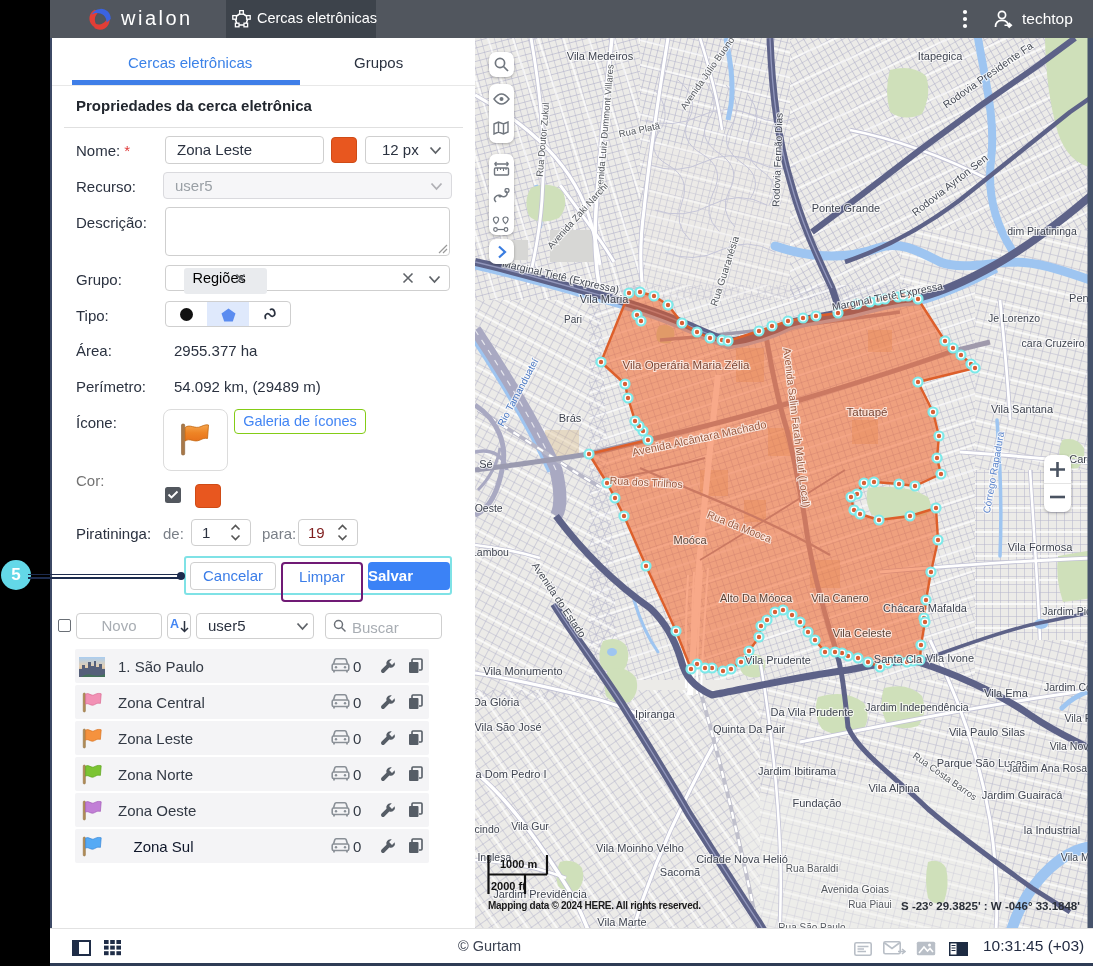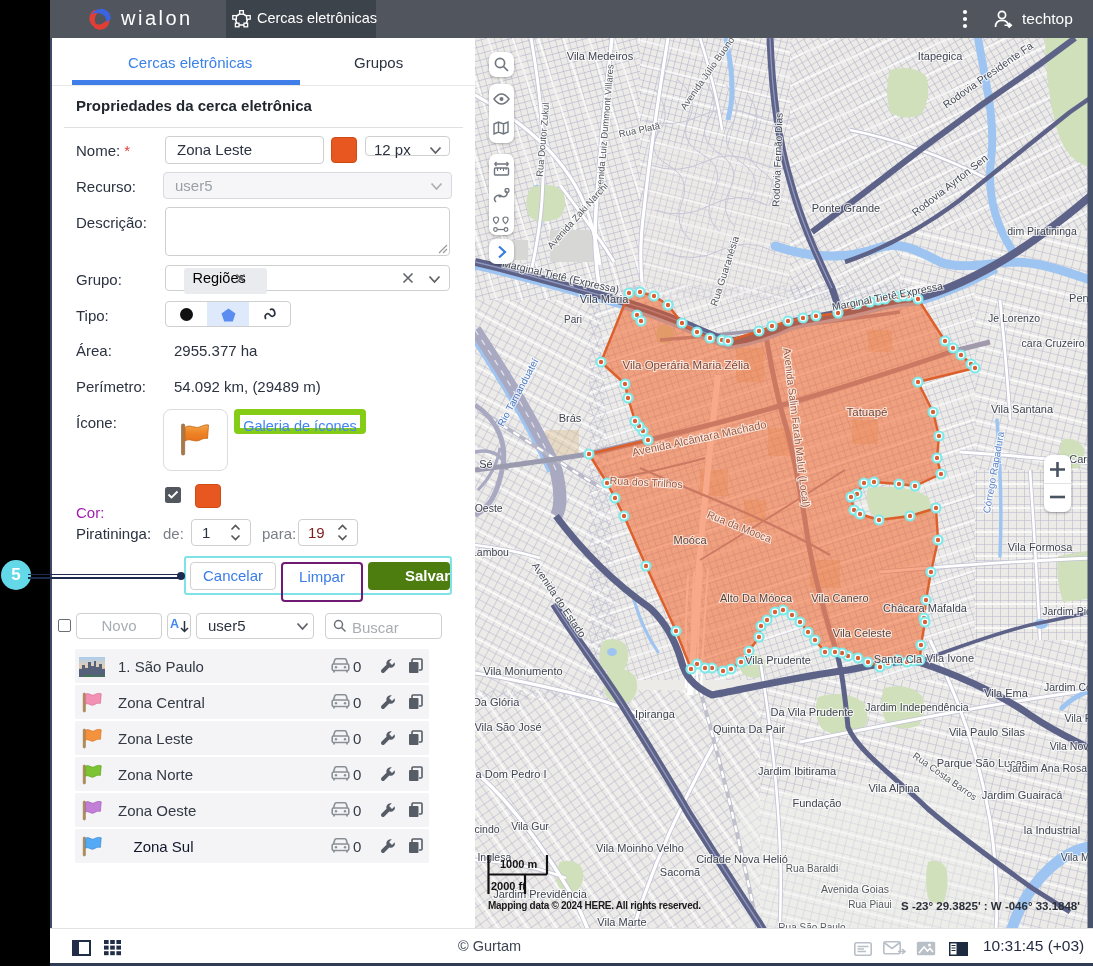--- a/index.html
+++ b/index.html
@@ -685,21 +685,21 @@
 <div id="panel">
       <div class="abs" style="left:76.5px;top:16px;font-size:15px;color:#3b82e8;white-space:nowrap">Cercas eletrônicas</div>
       <div class="abs" style="left:302.5px;top:16px;font-size:15px;color:#2b3240">Grupos</div>
       <div class="abs" style="left:20.5px;top:42px;width:228px;height:4.5px;background:#3f7ee8"></div>
       <div class="abs" style="left:0;top:47px;width:423px;height:1px;background:#e8e8e8"></div>
       <div class="abs" style="left:24.5px;top:59px;font-size:15px;font-weight:bold;color:#22272f">Propriedades da cerca eletrônica</div>
       <div class="abs" style="left:12.5px;top:89px;width:399px;height:1px;background:#e0e0e0"></div>
       <div class="abs" style="left:24.5px;top:104px;font-size:15px;color:#2b3240;white-space:nowrap">Nome: <span style="color:#e03a3a">*</span></div>
       <div class="abs" style="left:113.5px;top:98px;width:159px;height:28px;border:1px solid #cfcfcf;border-radius:4px;background:#fff;line-height:26px;padding-left:11px;font-size:15px;color:#2b3240">Zona Leste</div>
       <div class="abs" style="left:279.5px;top:99px;width:26px;height:26px;background:#e8571f;border:1px solid #cf4b16;border-radius:4px"></div>
-      <div class="abs" style="left:313.5px;top:98px;width:85px;height:20px;border:1px solid #cfcfcf;border-radius:4px;background:#fff;line-height:26px;padding-left:8px;font-size:15px;color:#2b3240">12 px</div>
+      <div class="abs" style="left:313.5px;top:98px;width:85px;height:28px;border:1px solid #cfcfcf;border-radius:4px;background:#fff;line-height:26px;padding-left:16px;font-size:15px;color:#2b3240">12 px</div>
       <svg width="13" height="9" viewBox="0 0 13 9" style="position:absolute;left:377.5px;top:108px">
         <path d="M1.5,1.5 L6.5,7 L11.5,1.5" fill="none" stroke="#5f6368" stroke-width="1.8"></path>
       </svg>
       <div class="abs" style="left:24.5px;top:140px;font-size:15px;color:#2b3240;white-space:nowrap">Recurso:</div>
       <div class="abs" style="left:111.5px;top:134px;width:289px;height:27px;border:1px solid #cfcfcf;border-radius:4px;background:#fff;line-height:25px;padding-left:11px;font-size:15px;color:#9aa0a6;background:#f6f6f8;border-color:#dadade">user5</div>
       <svg width="13" height="9" viewBox="0 0 13 9" style="position:absolute;left:378.5px;top:144px">
         <path d="M1.5,1.5 L6.5,7 L11.5,1.5" fill="none" stroke="#b0b0b5" stroke-width="1.8"></path>
       </svg>
       <div class="abs" style="left:24.5px;top:176px;font-size:15px;color:#2b3240;white-space:nowrap">Descrição:</div>
       <div class="abs" style="left:113.5px;top:169px;width:285px;height:49px;border:1px solid #cfcfcf;border-radius:4px;background:#fff;"></div>
@@ -738,22 +738,22 @@
 <defs>
           <linearGradient id="fgr" x1="0" y1="0" x2="0" y2="1">
             <stop offset="0" stop-color="#f6a54c"></stop>
             <stop offset="0.5" stop-color="#ee8425"></stop>
             <stop offset="1" stop-color="#e8721c"></stop>
           </linearGradient>
         </defs>
 <rect x="6.5" y="5" width="3.2" height="31" rx="1.3" fill="#a87848" stroke="#8a5f36" stroke-width="0.6"></rect>
 <path d="M10,8.5 C15,4.5 20,10.5 26,7.5 C29,6 32,5.5 33.5,6 L32.5,19.5 C30,19 28,19.5 25,21 C19,24 15,18.5 10,22 Z" fill="url(#fgr)" stroke="#c2660f" stroke-width="0.8"></path>
 </svg>
-      <div class="abs" style="left:182.5px;top:371px;width:132px;height:25px;border:6px solid #84cc16;border-radius:4px;background:#fff;line-height:23px;text-align:center;font-size:14.5px;color:#4285f4">Galeria de ícones</div>
-      <div class="abs" style="left:24.5px;top:466px;font-size:15px;color:#a21caf;white-space:nowrap">Cor:</div>
+      <div class="abs" style="left:182.5px;top:371px;width:132px;height:25px;border:1px solid #84cc16;border-radius:4px;background:#fff;line-height:23px;text-align:center;font-size:14.5px;color:#4285f4">Galeria de ícones</div>
+      <div class="abs" style="left:24.5px;top:434px;font-size:15px;color:#737373;white-space:nowrap">Cor:</div>
       <div class="abs" style="left:113.5px;top:449px;width:16px;height:16px;background:#52575e;border-radius:2.5px"></div>
       <svg width="12" height="10" viewBox="0 0 12 10" style="position:absolute;left:115.5px;top:452px">
         <path d="M1.5,4.5 L4.5,7.5 L10.5,1.5" fill="none" stroke="#fff" stroke-width="1.8"></path>
       </svg>
       <div class="abs" style="left:143.5px;top:446px;width:26px;height:24px;background:#e8571f;border:1px solid #cf4b16;border-radius:4px"></div>
       <div class="abs" style="left:24.5px;top:487px;font-size:15px;color:#2b3240;white-space:nowrap">Piratininga:</div>
       <div class="abs" style="left:111.5px;top:487px;font-size:15px;color:#7a7f87;white-space:nowrap">de:</div>
       <div class="abs" style="left:139.5px;top:481px;width:60px;height:27px;border:1px solid #cfcfcf;border-radius:4px;background:#fff;"></div>
       <div class="abs" style="left:150.5px;top:486px;font-size:15px;color:#2b3240;white-space:nowrap">1</div>
       <svg width="11" height="17" viewBox="0 0 11 17" style="position:absolute;left:178.5px;top:486px">
@@ -761,21 +761,21 @@
       </svg>
       <div class="abs" style="left:210.5px;top:487px;font-size:15px;color:#7a7f87;white-space:nowrap">para:</div>
       <div class="abs" style="left:246.5px;top:481px;width:60px;height:27px;border:1px solid #cfcfcf;border-radius:4px;background:#fff;"></div>
       <div class="abs" style="left:256.5px;top:486px;font-size:15px;color:#7f1d1d;white-space:nowrap">19</div>
       <svg width="11" height="17" viewBox="0 0 11 17" style="position:absolute;left:285.5px;top:486px">
         <path d="M1.5,5.5 L5.5,1.5 L9.5,5.5 M1.5,11.5 L5.5,15.5 L9.5,11.5" fill="none" stroke="#555" stroke-width="1.6"></path>
       </svg>
       <div class="abs" style="left:132.5px;top:518px;width:268px;height:39px;border:2px solid #7fe2e6;border-radius:3px"></div>
       <div class="abs" style="left:138.5px;top:524px;width:86px;height:28px;border:1px solid #cfcfcf;border-radius:4px;font-size:15px;color:#3b7de8;text-align:center;line-height:26px">Cancelar</div>
       <div class="abs" style="left:229.5px;top:524px;width:82px;height:40px;border:2px solid #701a75;border-radius:4px;font-size:15px;color:#3b7de8;text-align:center;line-height:26px">Limpar</div>
-      <div class="abs" style="left:316.5px;top:524px;width:82px;height:28px;background:#4d7c0f;border-radius:4px;font-size:15px;color:#fff;text-align:right;line-height:28px;font-weight:bold">Salvar</div>
+      <div class="abs" style="left:316.5px;top:524px;width:82px;height:28px;background:#3b82f6;border-radius:4px;font-size:15px;color:#fff;text-align:left;line-height:28px;font-weight:bold">Salvar</div>
       <div class="abs" style="left:6.5px;top:581px;width:13px;height:13px;border:1.5px solid #6a6f76;border-radius:2px"></div>
       <div class="abs" style="left:24.5px;top:575px;width:86px;height:26px;border:1px solid #cfcfcf;border-radius:4px;font-size:15px;color:#a8adb3;text-align:center;line-height:24px">Novo</div>
       <div class="abs" style="left:115.5px;top:575px;width:24px;height:26px;border:1px solid #cfcfcf;border-radius:4px"></div>
       <div class="abs" style="left:118.5px;top:579px;font-size:12.5px;font-weight:bold;color:#4285f4">A</div>
       <svg width="9" height="13" viewBox="0 0 9 13" style="position:absolute;left:128.5px;top:582px">
         <path d="M4.5,1 V11 M1,8 L4.5,11.5 L8,8" fill="none" stroke="#2b3240" stroke-width="1.5"></path>
       </svg>
       <div class="abs" style="left:144.5px;top:575px;width:118px;height:26px;border:1px solid #cfcfcf;border-radius:4px;font-size:15px;color:#2b3240;line-height:24px;padding-left:11px">user5</div>
       <svg width="13" height="9" viewBox="0 0 13 9" style="position:absolute;left:244.5px;top:584px">
         <path d="M1.5,1.5 L6.5,7 L11.5,1.5" fill="none" stroke="#5f6368" stroke-width="1.8"></path>

